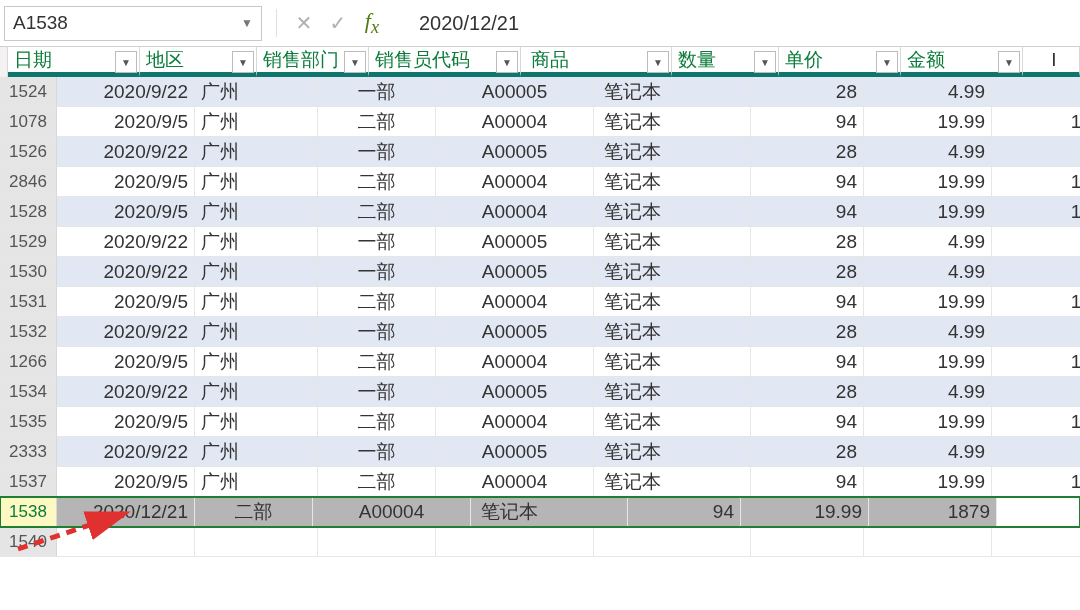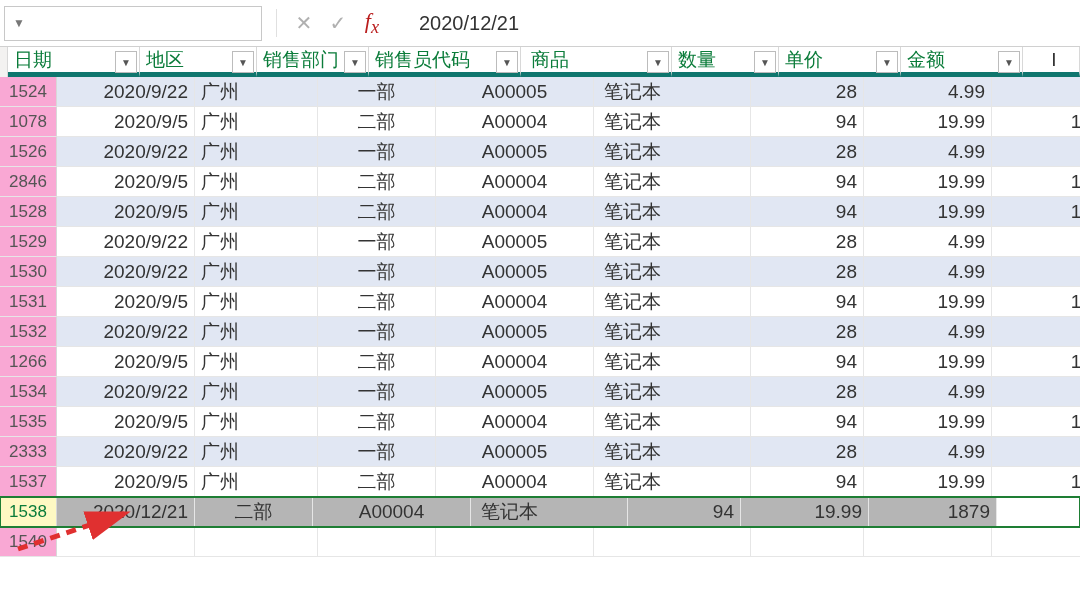--- a/index.html
+++ b/index.html
@@ -5,29 +5,29 @@
 html,body{margin:0;padding:0;font-family:"Segoe UI",Arial,sans-serif;font-size:19px;color:#333;background:#fff;user-select:none}
 .app{width:1080px;height:610px;position:relative;overflow:hidden}
 
 
 .fbar{height:46px;display:flex;align-items:center;border-bottom:1px solid #d0d0d0;background:#fff}
 .namebox{width:240px;height:33px;margin:0 4px 0 4px;border:1px solid #c8c8c8;display:flex;align-items:center;padding:0 8px;background:#fff;color:#333;position:relative}
 .namebox .nb-text{flex:1}
 .namebox .nb-arrow{color:#777;font-size:12px}
 .fsep{width:1px;height:28px;background:#e0e0e0;margin:0 10px}
 .fbtn{width:34px;text-align:center;color:#b0b0b0;font-size:20px}
-.fbtn.fx{font-style:italic;font-family:"Times New Roman",serif;font-size:22px;color:#b91c1c}
+.fbtn.fx{font-style:italic;font-family:"Times New Roman",serif;font-size:22px;color:#4d7c0f}
 .fval{flex:1;padding-left:30px;color:#333;font-size:20px}
 
 
 .grid{position:relative}
 .row{display:flex;height:30px;line-height:30px}
 
 
-.rhead{width:56px;text-align:center;background:#f9a8d4;border-right:1px solid #d8d8d8;border-bottom:1px solid #e6e6e6;color:#555;font-size:17px;flex-shrink:0}
+.rhead{width:56px;text-align:center;background:#e5e5e5;border-right:1px solid #d8d8d8;border-bottom:1px solid #e6e6e6;color:#555;font-size:17px;flex-shrink:0}
 .rhead.sel{background:#fef9c3;color:#0b7c3a;font-weight:500}
 .corner{width:56px;height:30px;background:#f3f2f1;border-right:1px solid #d8d8d8;border-bottom:1px solid #d8d8d8}
 
 
 .hrow{height:30px;display:flex}
 .hcell{position:relative;background:#fff;border-right:1px solid #d8d8d8;border-bottom:5px solid #0f766e;color:#0b7c3a;font-size:19px;padding-left:6px;display:flex;align-items:center;flex-shrink:0}
 .hcell .drop{position:absolute;right:2px;top:4px;width:20px;height:20px;border:1px solid #bcbcbc;display:flex;align-items:center;justify-content:center;background:#fff;color:#555;font-size:10px}
 .ihead{background:#fff;color:#333;justify-content:center}
 
 
@@ -53,20 +53,21 @@
 
 
 .arrow{position:absolute;left:8px;bottom:4px;width:140px;height:46px;pointer-events:none}
 </style>
 </head>
 <body>
 <div class="app">
 
 <div class="fbar">
   <div class="namebox">
+    <span class="nb-text">A1538</span>
     <span class="nb-arrow">▼</span>
   </div>
   <div class="fsep"></div>
   <div class="fbtn">✕</div>
   <div class="fbtn">✓</div>
   <div class="fbtn fx">f<sub>x</sub></div>
   <div class="fval">2020/12/21</div>
 </div>
 
 <div class="grid">

